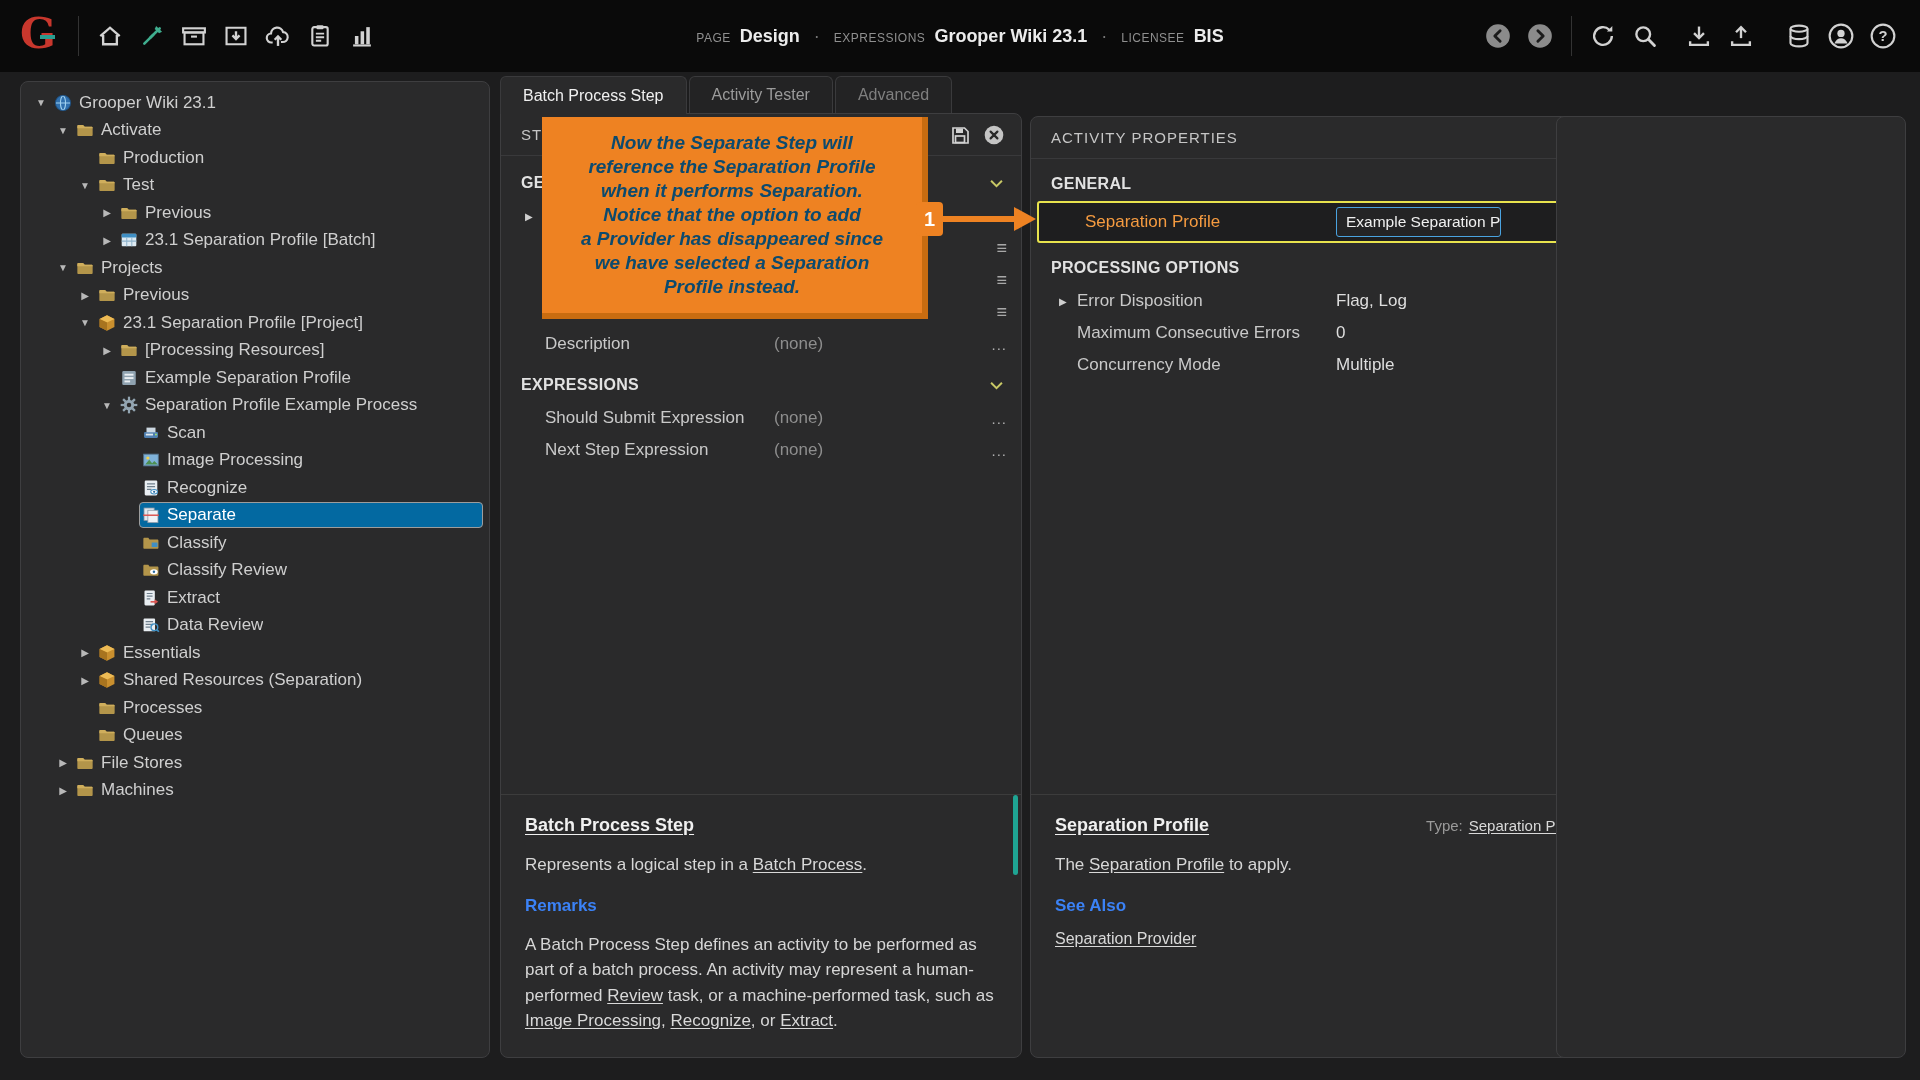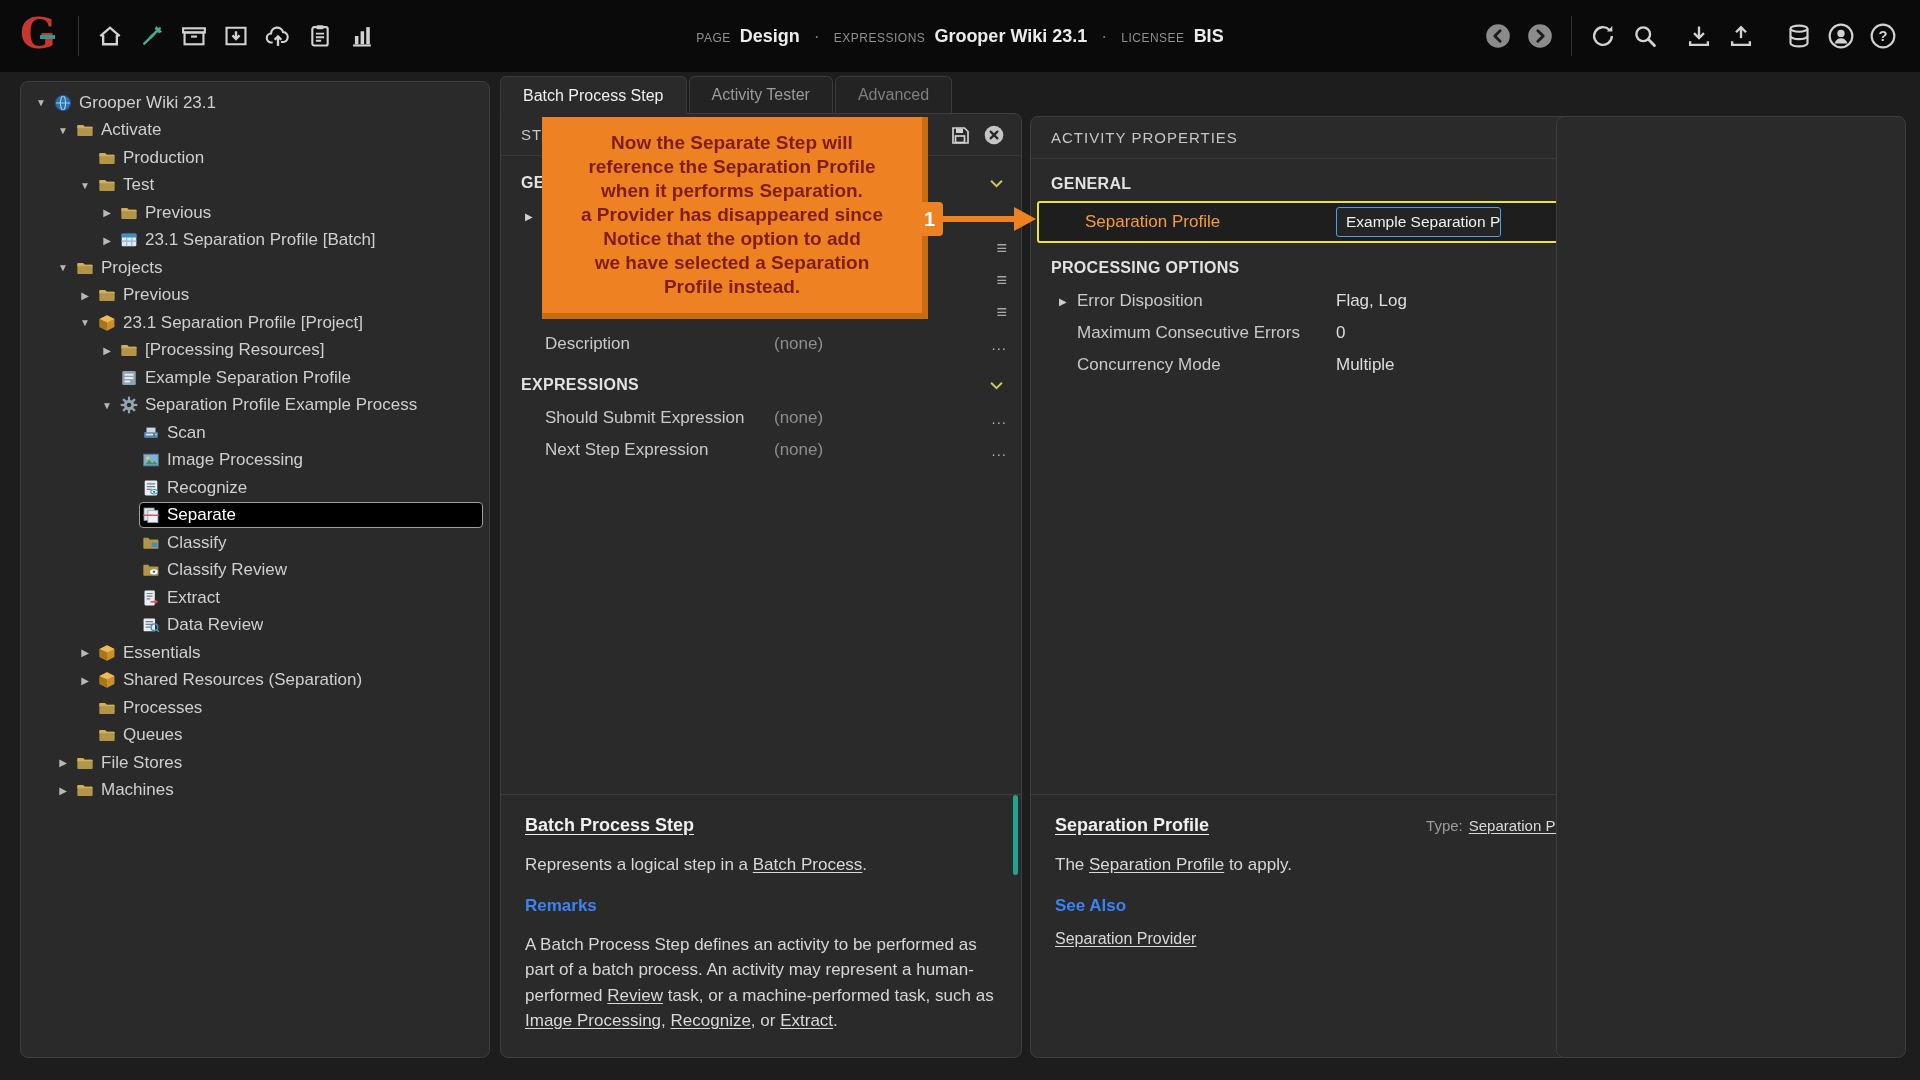--- a/index.html
+++ b/index.html
@@ -24,21 +24,21 @@
   .hdot{color:#777;font-size:18px;margin:0 4px;}
   .hdr-right{margin-left:auto;display:flex;align-items:center;}
   .mL16{margin-left:16px;} .mL20{margin-left:20px;}
 
   
   .panel{position:absolute;background:#2a2a2b;border:1px solid #3e3e40;border-radius:8px;}
   #tree-panel{left:20px;top:81px;width:470px;height:977px;overflow:hidden;padding-top:7px;}
   .trow{height:27.5px;display:flex;align-items:center;font-size:17px;color:#cfcfcf;cursor:pointer;padding-right:6px;}
   .texp{width:20px;font-size:10px;color:#b8b8b8;text-align:center;flex:none;}
   .tcontent{display:flex;align-items:center;flex:1;height:26px;border:1px solid transparent;border-radius:4px;padding:0 4px 0 2px;min-width:0;}
-  .tcontent.selected{border-color:#9d9d9d;background:#000000;color:#fff;}
+  .tcontent.selected{border-color:#9d9d9d;background:#0369a1;color:#fff;}
   .ticn{flex:none;margin-right:7px;}
   .ticn svg{width:18px;height:18px;}
   .tlabel{white-space:nowrap;overflow:hidden;}
 
   
   #mid-tabs{position:absolute;left:500px;top:76px;height:37px;display:flex;z-index:5;}
   .tab{height:37px;padding:0 22px;display:flex;align-items:center;font-size:16px;color:#9b9b9b;background:#232324;border:1px solid #3a3a3c;border-bottom:none;border-radius:6px 6px 0 0;margin-right:2px;cursor:pointer;}
   .tab.active{background:#2a2a2b;color:#f0f0f0;height:38px;z-index:6;}
   .tab.dim{color:#7f7f7f;}
 
@@ -81,21 +81,21 @@
   .hlink{text-decoration:underline;text-underline-offset:2px;cursor:pointer;color:#d9d9d9;}
   .help-sub{margin-top:18px;font-weight:bold;font-size:17px;color:#3b82f6;}
   .type-row{display:flex;align-items:baseline;}
   .type-right{margin-left:auto;font-size:15px;color:#9a9a9a;white-space:nowrap;}
   .type-right .hlink{margin-left:6px;font-size:15px;}
   .seealso-links{margin-top:14px;font-size:16px;}
   .vthumb{position:absolute;right:3px;top:681px;width:5px;height:80px;background:#1fa493;border-radius:3px;cursor:pointer;}
 
   
   .callout{position:absolute;left:542px;top:117px;width:386px;z-index:50;background:#ee8222;border-right:6px solid #c96c10;border-bottom:6px solid #c96c10;padding:14px 8px;text-align:center;}
-  .callout-line{font-size:19px;line-height:24px;font-weight:bold;color:#7f1d1d;}
+  .callout-line{font-size:19px;line-height:24px;font-weight:bold;color:#0c4a6e;font-style:italic;}
   .callout-badge{position:absolute;left:916px;top:202px;width:27px;height:34px;background:#ee8222;border-radius:4px;z-index:52;color:#fff;font-weight:bold;font-size:20px;display:flex;align-items:center;justify-content:center;}
   .arrow-line{position:absolute;left:941px;top:216px;width:76px;height:6px;background:#ee8222;z-index:51;}
   .arrow-head{position:absolute;left:1014px;top:207px;width:0;height:0;border-left:22px solid #ee8222;border-top:12px solid transparent;border-bottom:12px solid transparent;z-index:51;}
 </style>
 </head>
 <body>
 
 <div class="screen">
 
   <header class="topbar">
@@ -773,22 +773,22 @@
     </div>
   </section>
 
   <section class="panel" id="empty-panel"></section>
 
   <div class="callout">
     <div id="callout-lines">
         <div class="callout-line">Now the Separate Step will</div>
         <div class="callout-line">reference the Separation Profile</div>
         <div class="callout-line">when it performs Separation.</div>
+        <div class="callout-line">Notice that the option to add</div>
         <div class="callout-line">a Provider has disappeared since</div>
-        <div class="callout-line">Notice that the option to add</div>
         <div class="callout-line">we have selected a Separation</div>
         <div class="callout-line">Profile instead.</div>
       </div>
   </div>
   <div class="callout-badge">1</div>
   <div class="arrow-line"></div>
   <div class="arrow-head"></div>
 
 </div>
 

